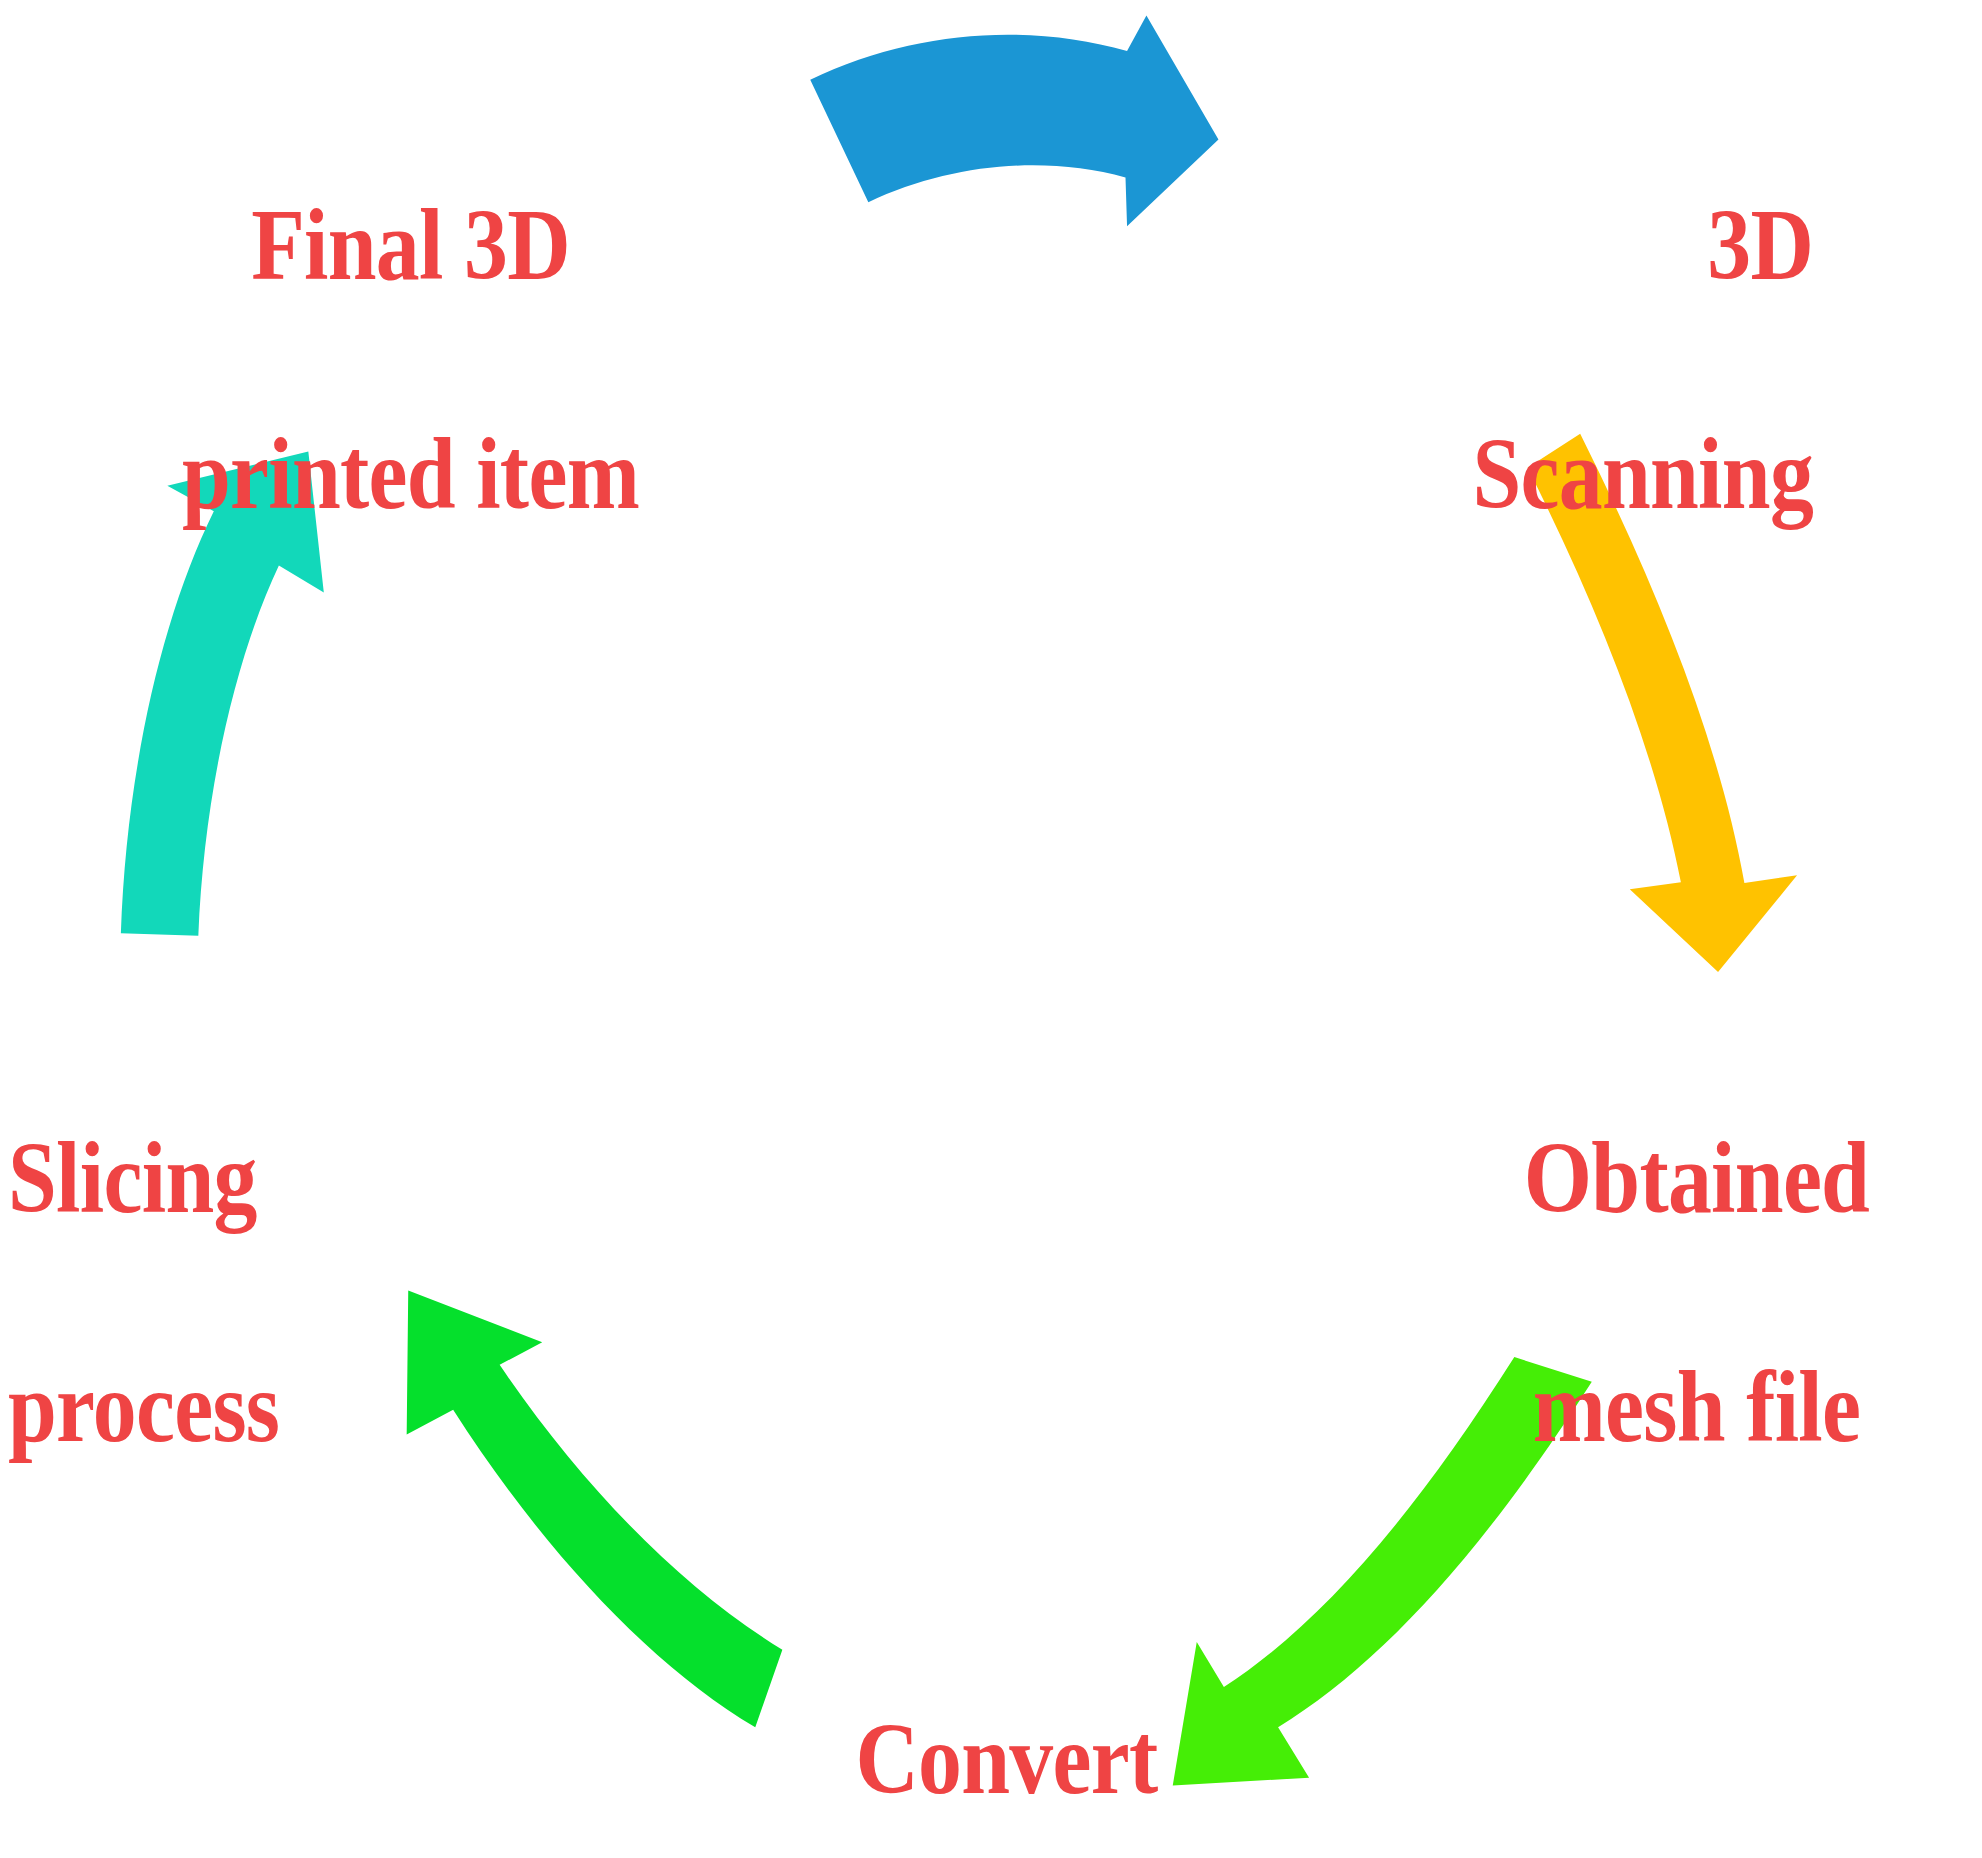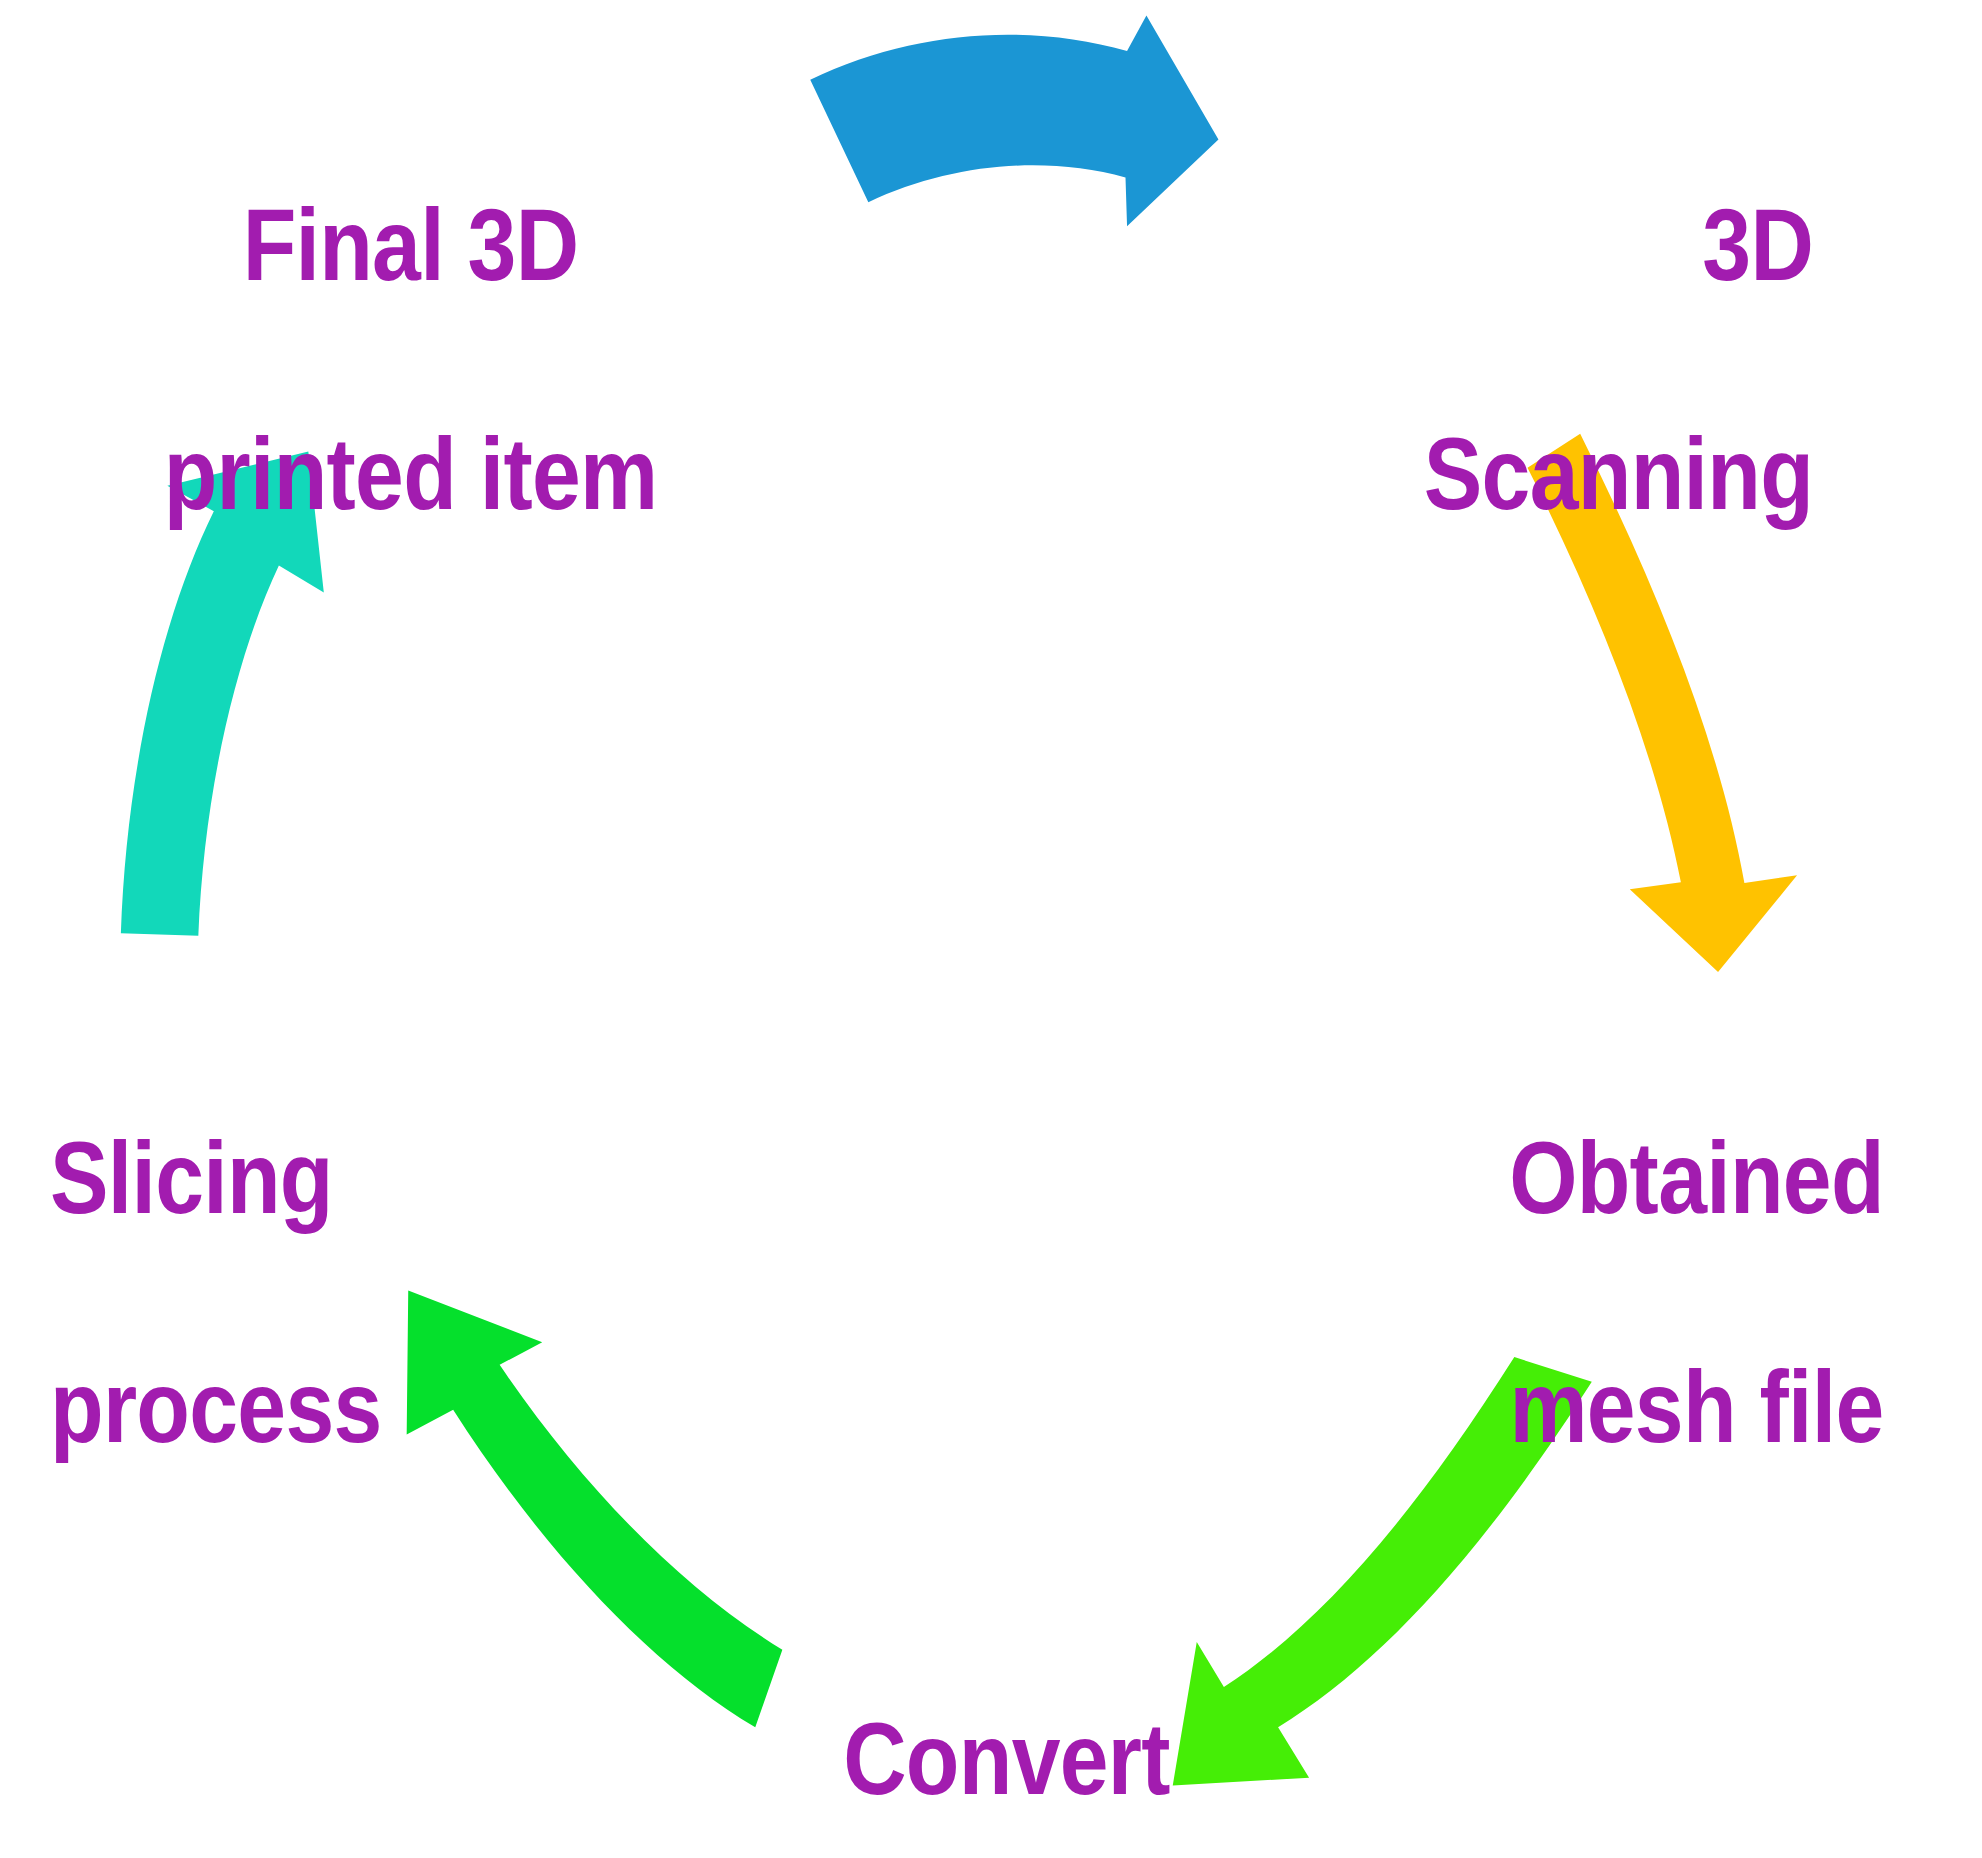--- a/index.html
+++ b/index.html
@@ -25,22 +25,22 @@
   svg.arrows-layer {
     position: absolute;
     top: 0;
     left: 0;
     width: 1983px;
     height: 1859px;
     display: block;
   }
   .node-label {
     position: absolute;
-    color: #a21caf;
-    font-family: Liberation Sans, sans-serif;
+    color: #ef4444;
+    font-family: Liberation Serif, serif;
     font-weight: bold;
     font-size: 102px;
     line-height: 1.12;
     letter-spacing: -0.8px;
     white-space: pre-line;
     -webkit-font-smoothing: antialiased;
   }
   
   .node-label .ln {
     display: block;
@@ -74,21 +74,20 @@
     top: 1588px;
     width: 527px;
     text-align: center;
     --ox: center;
   }
   #label-slicing-process {
     left: 7.7px;
     top: 1007px;
     width: 480px;
     text-align: left;
-    margin-left: 42px;
     --ox: left;
   }
 </style>
 </head>
 <body>
 
 <div id="diagram-root">
 
   <svg class="arrows-layer" viewBox="0 0 2560 2400" width="1983" height="1859" aria-hidden="true">
 

